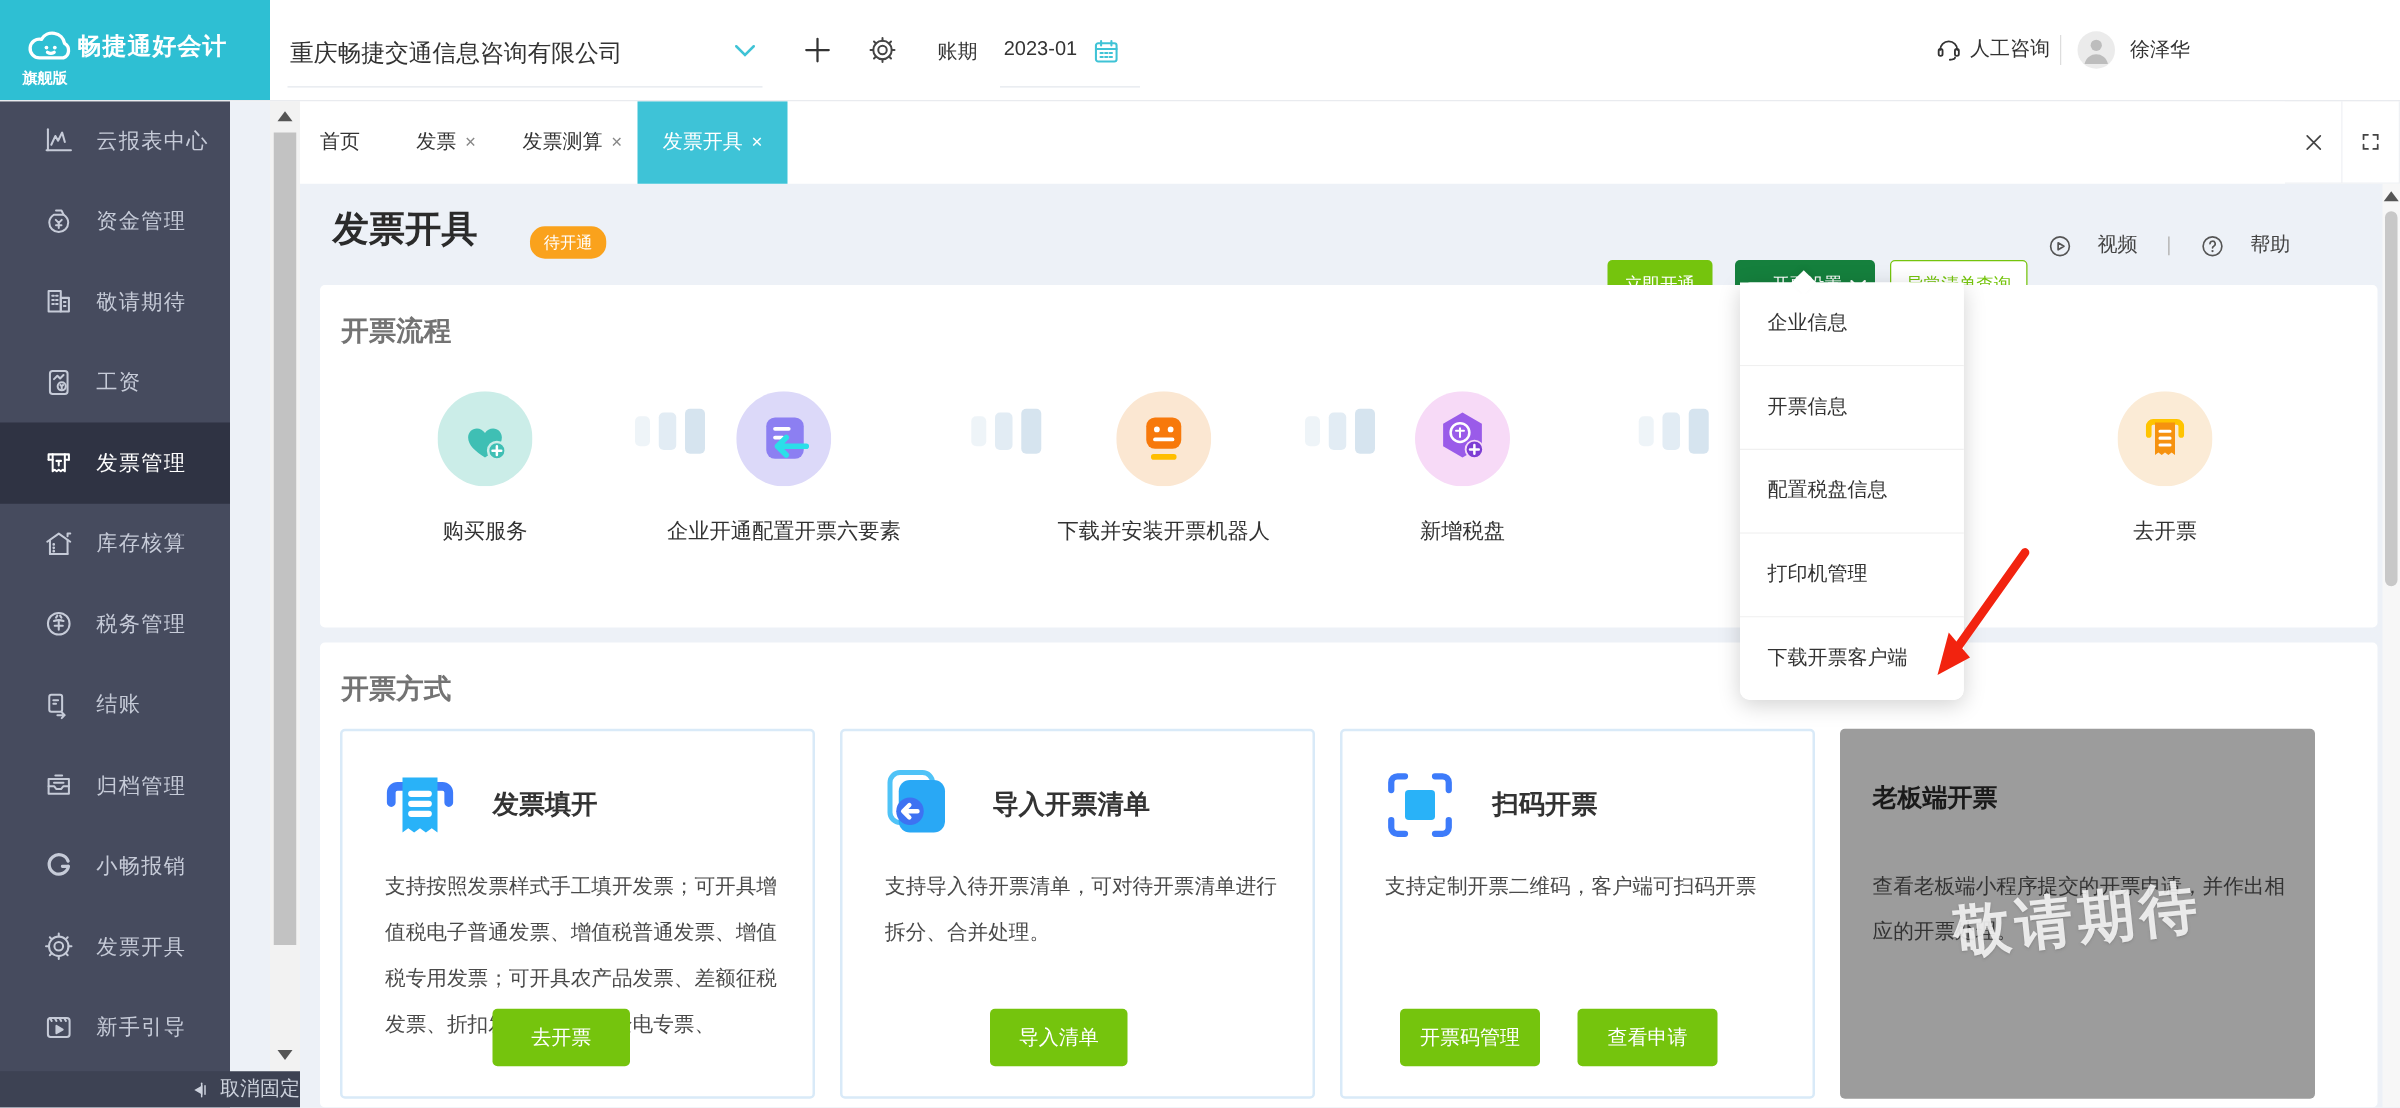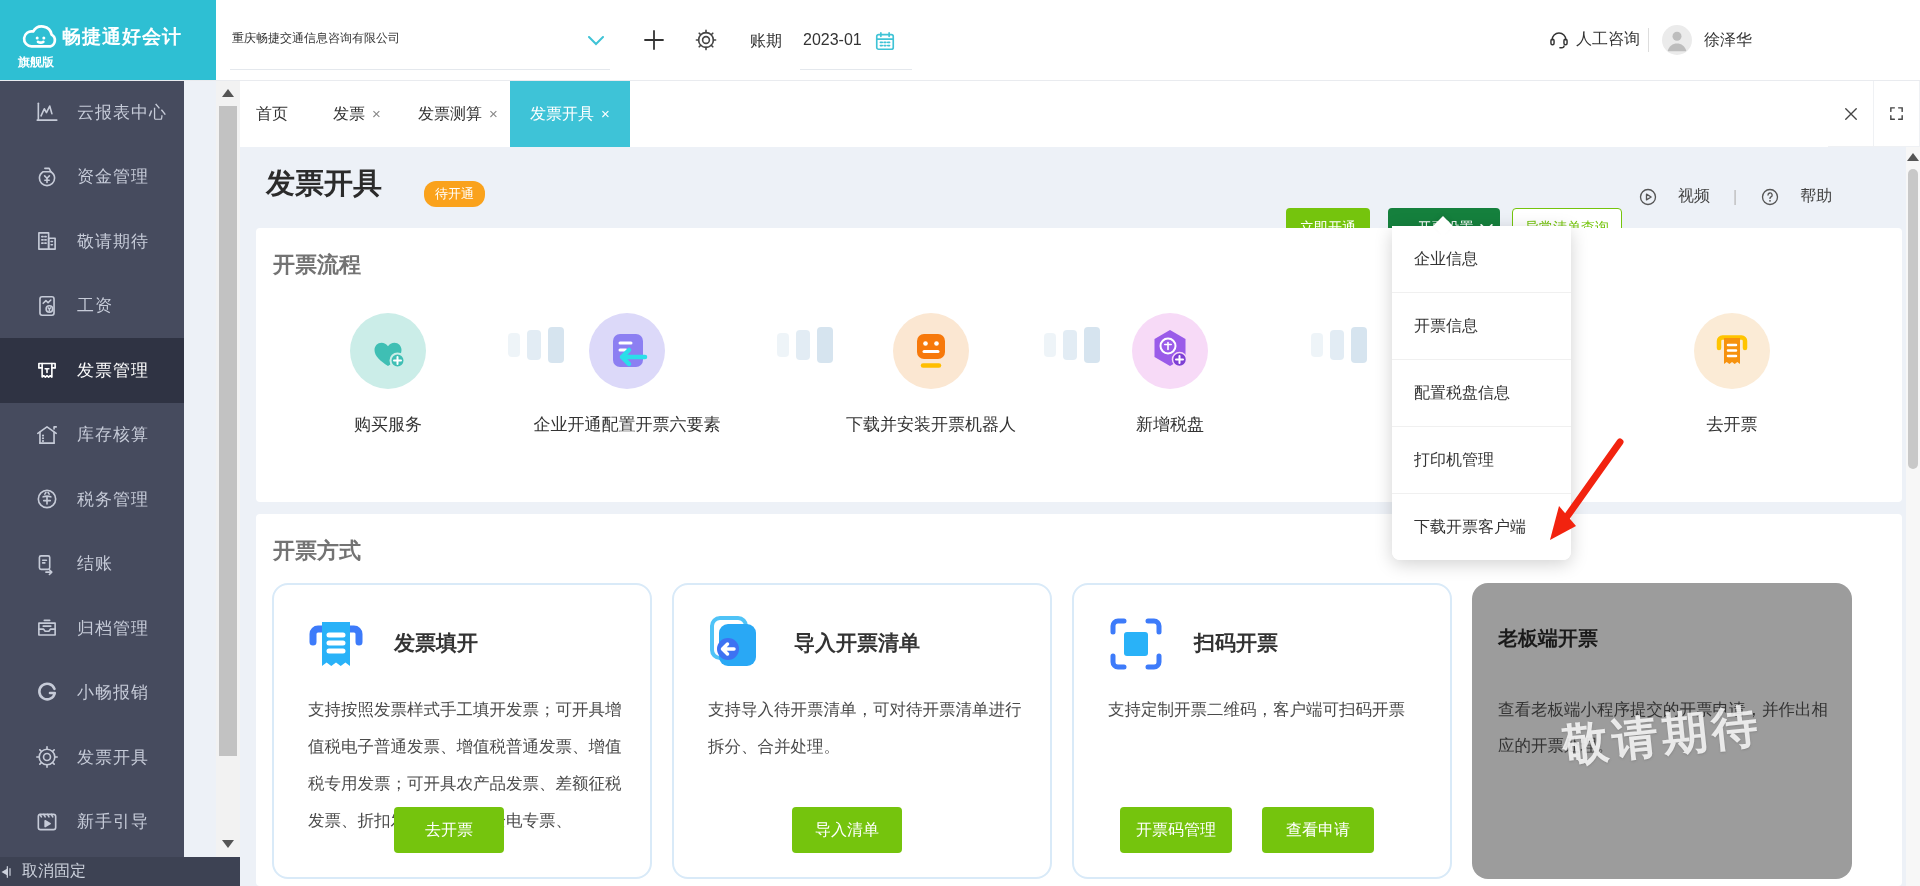--- a/index.html
+++ b/index.html
@@ -8,21 +8,21 @@
     font-family:"Liberation Sans","DejaVu Sans",sans-serif;
     background:#EDF1F7;color:#333;
   }
   svg{display:block}
   
   .top-header{position:absolute;left:0;top:0;width:1920px;height:80px;background:#fff;border-bottom:1px solid #E9EBEF;z-index:10;}
   .logo-block{position:absolute;left:0;top:0;width:216px;height:80px;background:#2EBFD3;}
   .logo-cloud{position:absolute;left:20px;top:18px;}
   .logo-text{position:absolute;left:62px;top:24px;font-size:19px;font-weight:bold;color:#fff;letter-spacing:1px;}
   .logo-edition{position:absolute;left:18px;top:54px;font-size:12px;font-weight:bold;color:#fff;}
-  .company-name{position:absolute;left:232px;top:30px;font-size:12px;color:#333;}
+  .company-name{position:absolute;left:232px;top:30px;font-size:19px;color:#333;}
   .company-underline{position:absolute;left:230px;top:69px;width:380px;height:1px;background:#E4E8ED;}
   .company-chevron{position:absolute;left:588px;top:36px;}
   .hdr-plus{position:absolute;left:642px;top:28px;cursor:pointer;}
   .hdr-gear{position:absolute;left:694px;top:28px;cursor:pointer;}
   .period-label{position:absolute;left:750px;top:31px;font-size:16px;color:#333;}
   .period-value{position:absolute;left:803px;top:31px;font-size:16px;color:#333;}
   .period-underline{position:absolute;left:800px;top:69px;width:112px;height:1px;background:#E4E8ED;}
   .hdr-calendar{position:absolute;left:874px;top:30px;}
   .support{position:absolute;left:1548px;top:28px;display:flex;align-items:center;gap:6px;font-size:16px;color:#333;cursor:pointer;}
   .hdr-divider{position:absolute;left:1648px;top:28px;width:1px;height:24px;background:#DDDDDD;}
@@ -38,21 +38,21 @@
   .tool-box{width:45px;height:65px;background:#fff;margin:1px 1px 1px 0;display:flex;align-items:center;justify-content:center;cursor:pointer;}
   
   .sidebar{position:absolute;left:0;top:80px;width:184px;height:806px;background:#464B5E;z-index:8;}
   .side-item{height:64.5px;display:flex;align-items:center;padding-left:34px;gap:17px;color:#C6CBD8;font-size:17px;cursor:pointer;}
   .side-item .lbl{letter-spacing:1px;}
   .side-item.active{background:#2F3343;color:#fff;}
   .side-scroll{position:absolute;left:216px;top:80px;width:24px;height:777px;background:#F2F2F2;z-index:8;}
   .tri-up{position:absolute;left:6px;top:9px;width:0;height:0;border-left:6px solid transparent;border-right:6px solid transparent;border-bottom:8px solid #555;}
   .tri-down{position:absolute;left:6px;top:760px;width:0;height:0;border-left:6px solid transparent;border-right:6px solid transparent;border-top:8px solid #555;}
   .side-thumb{position:absolute;left:3px;top:26px;width:18px;height:650px;background:#C2C2C2;}
-  .side-footer{position:absolute;left:0;top:857px;width:240px;height:29px;background:#3D4253;color:#CDD2DD;font-size:16px;display:flex;align-items:center;justify-content:flex-start;gap:6px;cursor:pointer;z-index:9;}
+  .side-footer{position:absolute;left:0;top:857px;width:240px;height:29px;background:#3D4253;color:#CDD2DD;font-size:16px;display:flex;align-items:center;justify-content:flex-end;gap:6px;cursor:pointer;z-index:9;}
   
   .page-title{position:absolute;left:266px;top:164px;font-size:29px;font-weight:bold;color:#2b2b2b;}
   .status-badge{position:absolute;left:424px;top:181px;background:#FAA21C;color:#fff;font-size:13px;padding:4px 11px;border-radius:12px;}
   .btn{position:absolute;top:176px;height:40px;border:none;border-radius:4px;font-size:14px;font-family:inherit;cursor:pointer;margin-top:32px;}
   .btn-activate{left:1286px;width:84px;background:#75C40D;color:#fff;}
   .btn-settings{left:1388px;width:112px;background:#15803d;color:#fff;display:flex;align-items:center;justify-content:center;gap:6px;padding-left:28px;}
   .btn-abnormal{left:1512px;width:110px;background:#fff;border:1px solid #75C40D;color:#75C40D;}
   .video-help{position:absolute;left:1638px;top:186px;display:flex;align-items:center;gap:20px;font-size:16px;color:#444;}
   .vh-sep{color:#bbb;margin:0 3px;}
   .video-help span{cursor:pointer;}
@@ -61,21 +61,21 @@
   .section-title{position:absolute;left:17px;top:22px;font-size:22px;font-weight:bold;color:#737373;}
   .flow-step{position:absolute;top:85px;width:76px;height:76px;}
   .flow-label{position:absolute;top:185px;width:320px;text-align:center;font-size:17px;color:#333;}
   .flow-sep{position:absolute;top:99px;display:flex;align-items:center;gap:7px;}
   .sep-bar{background:#CFDFEC;border-radius:4px;}
   .sep-bar.s1{width:12px;height:24px;opacity:.35;}
   .sep-bar.s2{width:14px;height:30px;opacity:.6;}
   .sep-bar.s3{width:16px;height:36px;opacity:.85;}
   
   .methods-card{position:absolute;left:256px;top:514px;width:1646px;height:372px;background:#fff;border-radius:4px;}
-  .method-card{position:absolute;top:69px;width:380px;height:296px;background:#fff;border:2px solid #D9EAF8;border-radius:16px;box-sizing:border-box;}
+  .method-card{position:absolute;top:69px;width:380px;height:296px;background:#fff;border:2px solid #D9EAF8;border-radius:4px;box-sizing:border-box;}
   .method-card.disabled{background:#9C9C9C;border:none;}
   .mc-icon{position:absolute;left:30px;top:27px;}
   .mc-title{position:absolute;left:120px;top:44px;font-size:21px;font-weight:bold;color:#333;}
   .mc-desc{position:absolute;left:34px;top:106px;width:318px;font-size:16.5px;line-height:37px;color:#4a4a4a;}
   .green-btn{position:absolute;top:222px;height:46px;background:#75C40D;color:#fff;border:none;border-radius:4px;font-size:16px;font-family:inherit;cursor:pointer;z-index:3;}
   .mc4-title{position:absolute;left:26px;top:42px;font-size:20px;font-weight:bold;color:#1a1a1a;}
   .mc4-desc{position:absolute;left:26px;top:108px;width:330px;font-size:16.5px;line-height:36px;color:#333;}
   .watermark{position:absolute;left:16px;top:122px;width:348px;text-align:center;font-size:46px;font-weight:bold;color:rgba(255,255,255,.82);transform:rotate(-6deg);letter-spacing:4px;text-shadow:0 1px 2px rgba(110,110,110,.45);z-index:2;}
   
   .settings-menu{position:absolute;left:1392px;top:226px;width:179px;background:#fff;border-radius:8px;box-shadow:0 4px 18px rgba(0,0,0,.18);z-index:50;}

